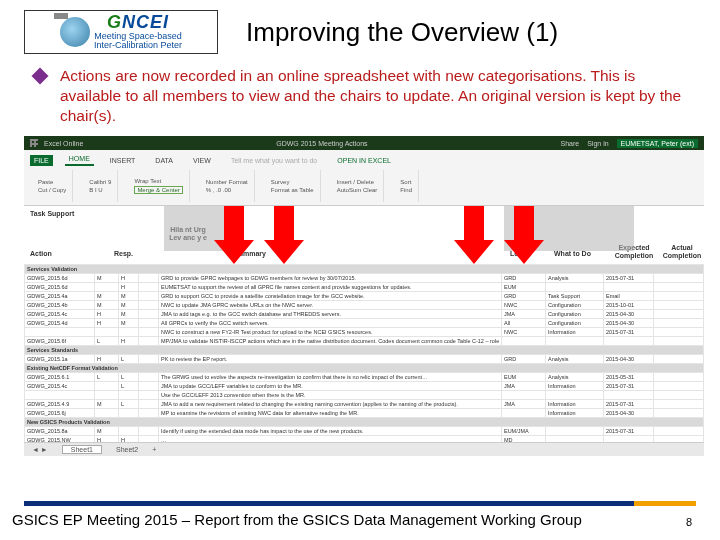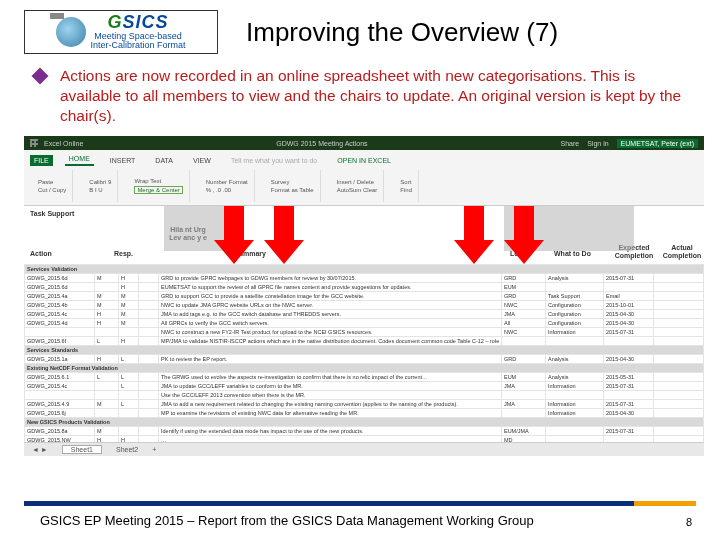--- a/index.html
+++ b/index.html
@@ -36,43 +36,43 @@
   .arrow .head { position: absolute; top: 34px; left: 0; width: 0; height: 0; border-left: 20px solid transparent; border-right: 20px solid transparent; border-top: 24px solid #f00; }
   .arA { left: 190px; } .arB { left: 240px; } .arC { left: 430px; } .arD { left: 480px; }
   .sheet-area { position: absolute; top: 70px; left: 0; right: 0; bottom: 14px; background: #fff; overflow: hidden; }
   .sheet-table { width: 100%; border-collapse: collapse; font-size: 5.5px; color: #333; table-layout: fixed; }
   .sheet-table th, .sheet-table td { border: 1px solid #e4e4e4; padding: 1px 2px; text-align: left; white-space: nowrap; overflow: hidden; text-overflow: clip; }
   .section-row td { background: #d9d9d9; font-weight: bold; }
   .hdr-spacer { height: 58px; }
   .statusbar { position: absolute; bottom: 0; left: 0; right: 0; height: 14px; background: #e8e8e8; border-top: 1px solid #ccc; display: flex; align-items: center; padding: 0 8px; font-size: 7px; color: #555; gap: 14px; }
   .footer-line { position: absolute; left: 24px; right: 24px; bottom: 34px; height: 5px; background: #0b2e7a; }
   .footer-accent { position: absolute; right: 24px; bottom: 34px; width: 62px; height: 5px; background: #f2a000; }
-  .footer-text { position: absolute; left: 40px; bottom: 12px; font-size: 13px; color: #000; }
+  .footer-text { position: absolute; left: 12px; bottom: 12px; font-size: 15px; color: #000; }
   .page-num { position: absolute; right: 28px; bottom: 12px; font-size: 11px; color: #000; }
   .hdr-label { position: absolute; font-size: 7px; font-weight: bold; text-align: center; line-height: 1.05; }
 </style>
 </head>
 <body>
 
 <div class="slide">
 
   <div class="header-row">
     <div class="logo-box">
       <div class="logo-inner">
         <div class="globe">
             <div class="sat"></div>
           </div>
         <div class="logo-text">
-          <div class="big"><span class="g">G</span><span>SICS</span></div>
+          <div class="big"><span class="g">G</span><span>NCEI</span></div>
           <div>Meeting Space-based</div>
-          <div>Inter-Calibration Format</div>
+          <div>Inter-Calibration Peter</div>
         </div>
       </div>
     </div>
-    <div class="title">Improving the Overview (7)</div>
+    <div class="title">Improving the Overview (1)</div>
   </div>
 
   <div class="bullet-row">
     <div class="diamond"></div>
     <div class="bullet-text">Actions are now recorded in an online spreadsheet with new categorisations.  This is available to all members to view and the chairs to update.  An original version is kept by the chair(s).</div>
   </div>
 
   <div class="screenshot">
     <div class="ss-topbar">
       <div class="brand">

